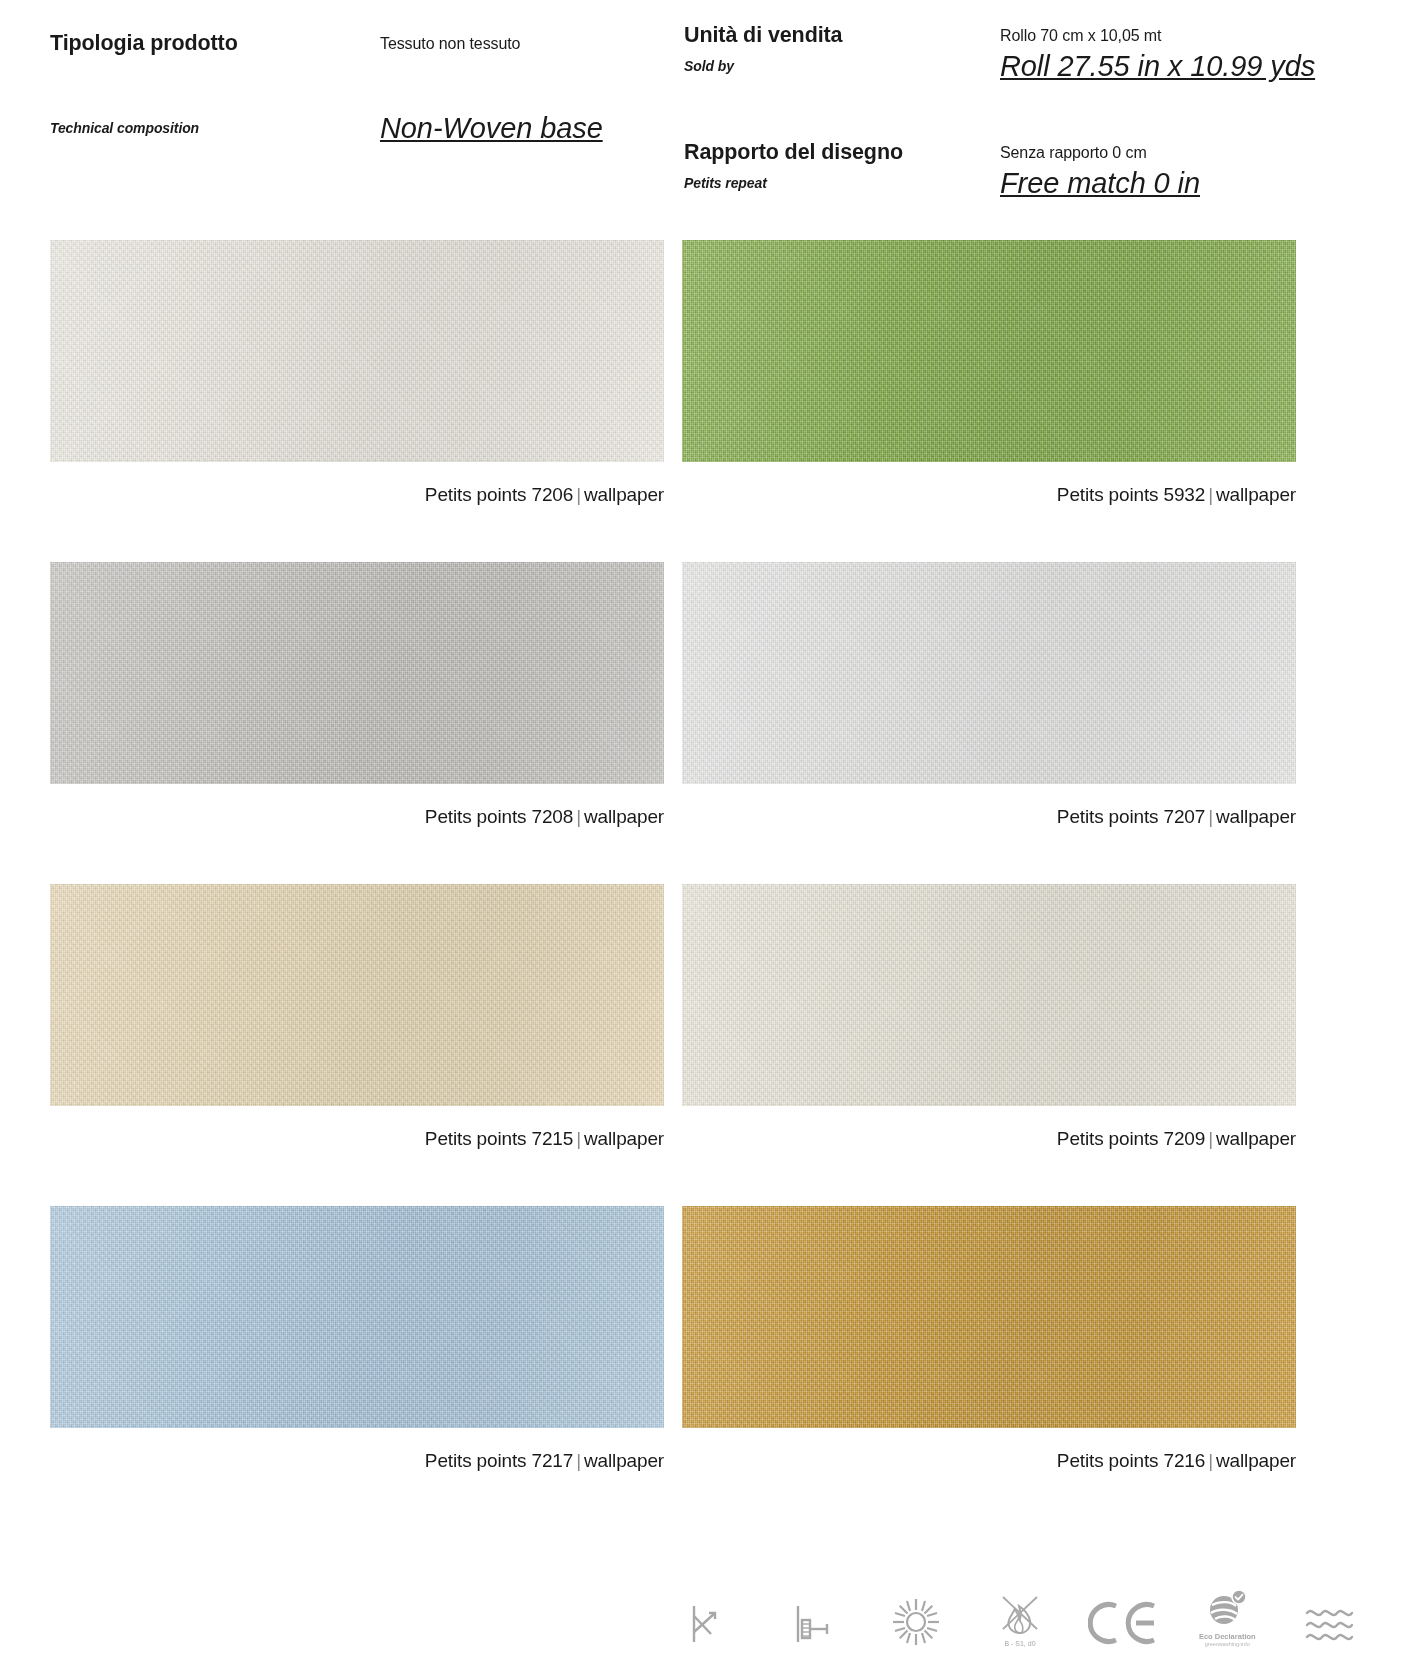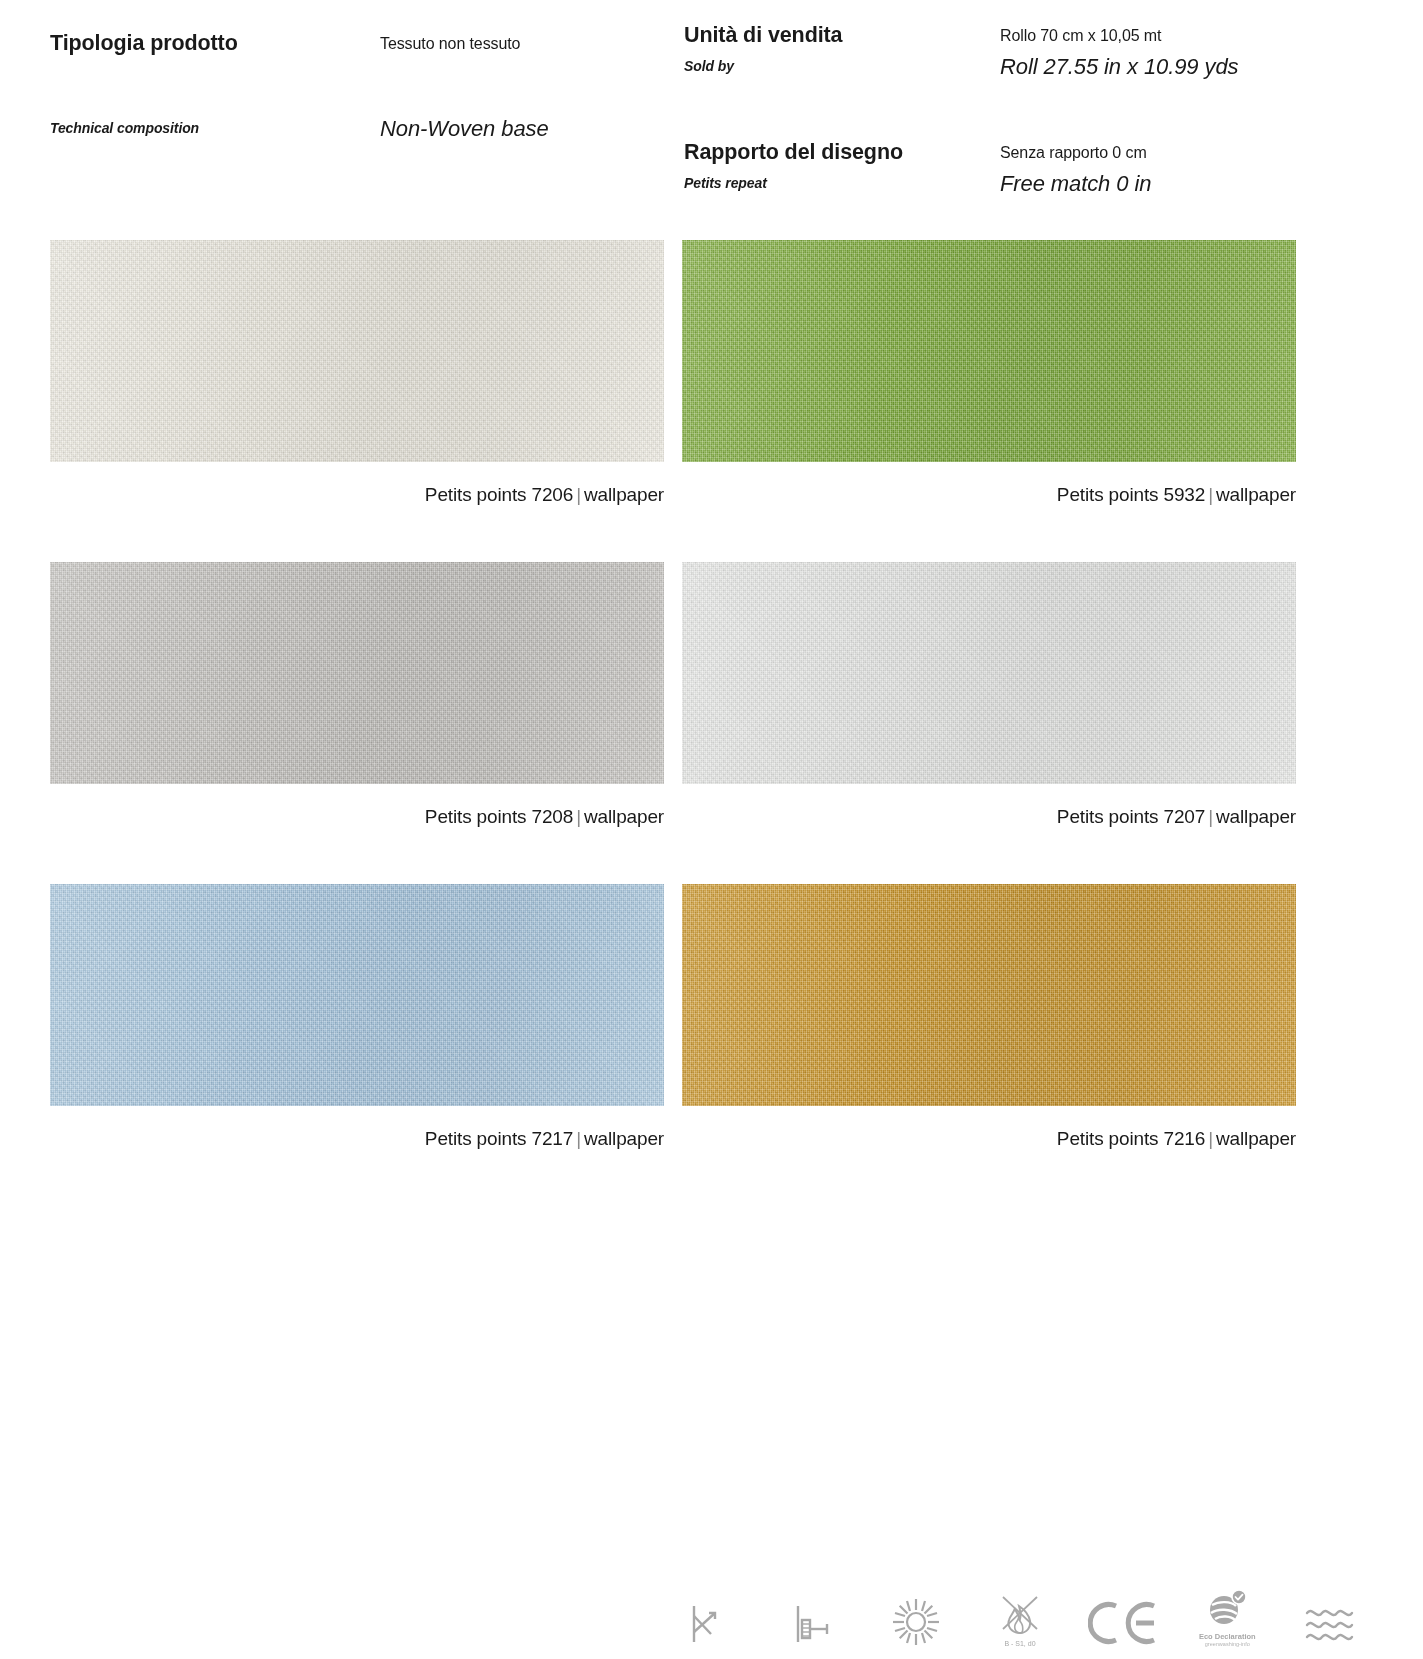--- a/index.html
+++ b/index.html
@@ -53,26 +53,27 @@
     white-space: nowrap;
   }
   .val-it {
     font-size: 16px;
     font-weight: normal;
     line-height: 31px;
     letter-spacing: -0.1px;
     white-space: nowrap;
   }
   .val-en {
-    font-size: 22px;
+    font-size: 29px;
     font-weight: normal;
     font-style: italic;
     line-height: 31px;
     letter-spacing: -0.1px;
     white-space: nowrap;
+    text-decoration: underline;
   }
 
   #blk-typology { left: 50px;  top: 28px;  width: 620px; }
   #blk-compose  { left: 50px;  top: 113px; width: 620px; }
   #blk-soldby   { left: 684px; top: 20px;  width: 700px; }
   #blk-repeat   { left: 684px; top: 105px; width: 700px; margin-top: 32px; }
   #blk-soldby .spec-label,
   #blk-repeat .spec-label { width: 316px; flex: 0 0 316px; }
 
   
@@ -273,20 +274,30 @@
     <div class="swatch-cell col-left">
       <div class="swatch-img" style="background: linear-gradient(105deg, rgb(194, 192, 188) 0%, rgb(182, 180, 176) 55%, rgb(194, 192, 188) 100%);"></div>
       <div class="swatch-caption"><span>Petits points 7208</span><span class="sep">|</span><span>wallpaper</span></div>
     </div>
     <div class="swatch-cell col-right">
       <div class="swatch-img" style="background: linear-gradient(105deg, rgb(227, 228, 226) 0%, rgb(217, 218, 216) 55%, rgb(227, 228, 226) 100%);"></div>
       <div class="swatch-caption"><span>Petits points 7207</span><span class="sep">|</span><span>wallpaper</span></div>
     </div>
   </div>
 
+  <div class="swatch-row">
+    <div class="swatch-cell col-left">
+      <div class="swatch-img" style="background: linear-gradient(105deg, rgb(230, 212, 173) 0%, rgb(220, 203, 162) 55%, rgb(230, 212, 173) 100%);"></div>
+      <div class="swatch-caption"><span>Petits points 7215</span><span class="sep">|</span><span>wallpaper</span></div>
+    </div>
+    <div class="swatch-cell col-right">
+      <div class="swatch-img" style="background: linear-gradient(105deg, rgb(230, 227, 212) 0%, rgb(220, 217, 201) 55%, rgb(230, 227, 212) 100%);"></div>
+      <div class="swatch-caption"><span>Petits points 7209</span><span class="sep">|</span><span>wallpaper</span></div>
+    </div>
+  </div>
 
   <div class="swatch-row">
     <div class="swatch-cell col-left">
       <div class="swatch-img" style="background: linear-gradient(105deg, rgb(164, 196, 220) 0%, rgb(153, 186, 212) 55%, rgb(164, 196, 220) 100%);"></div>
       <div class="swatch-caption"><span>Petits points 7217</span><span class="sep">|</span><span>wallpaper</span></div>
     </div>
     <div class="swatch-cell col-right">
       <div class="swatch-img" style="background: linear-gradient(105deg, rgb(200, 144, 31) 0%, rgb(189, 136, 28) 55%, rgb(200, 144, 31) 100%);"></div>
       <div class="swatch-caption"><span>Petits points 7216</span><span class="sep">|</span><span>wallpaper</span></div>
     </div>

